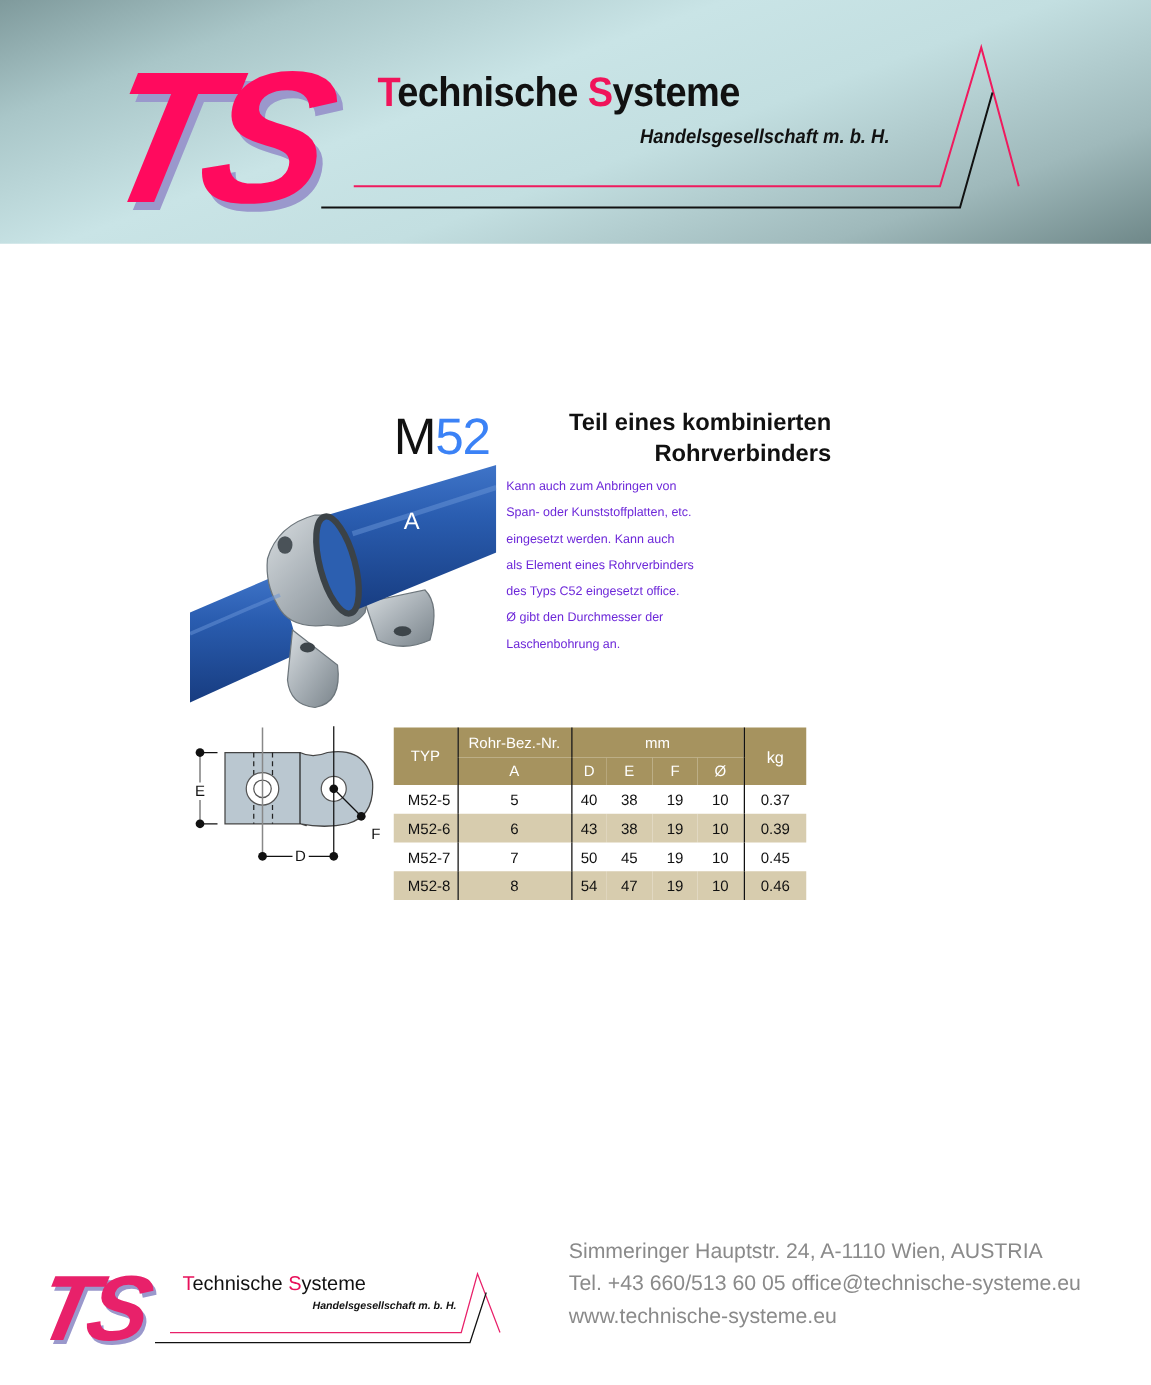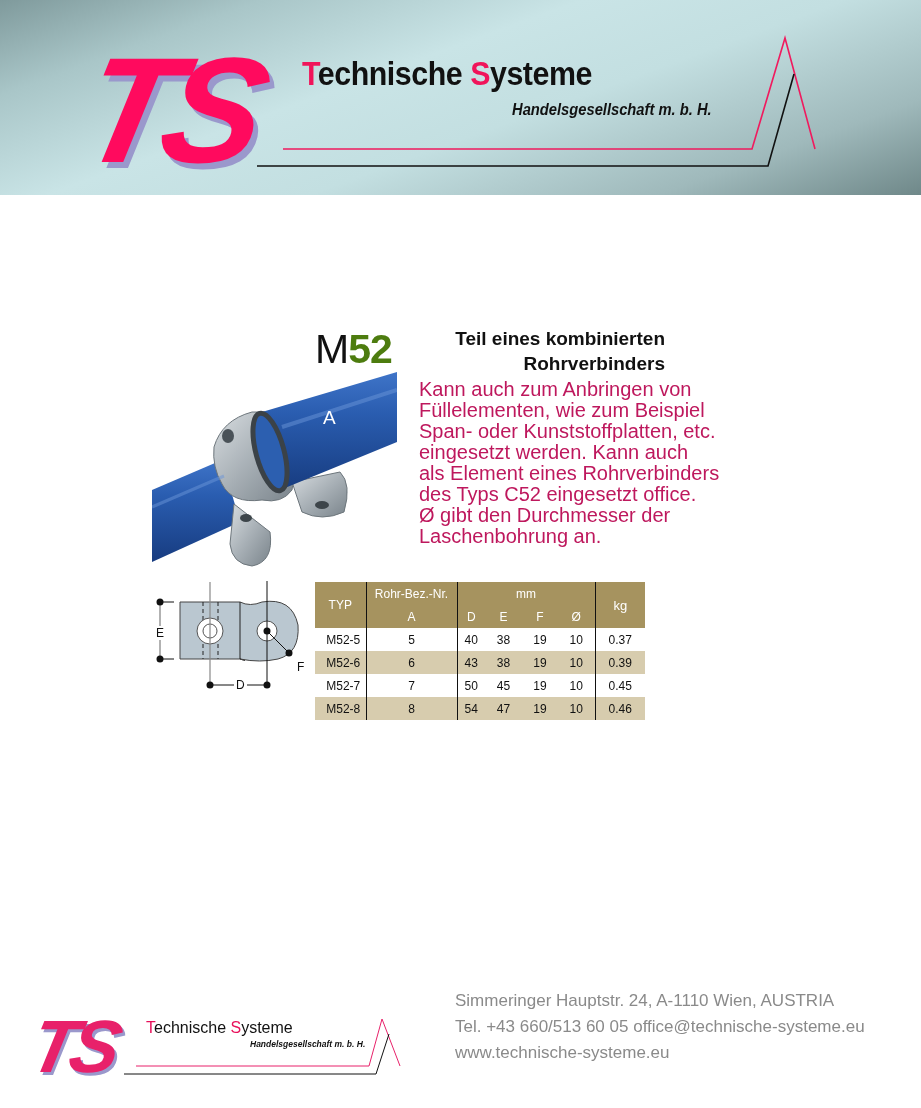--- a/index.html
+++ b/index.html
@@ -16,23 +16,23 @@
     color: #111; letter-spacing: -0.5px; transform: scaleX(0.92); transform-origin: left;
   }
   .banner-title .accent { color: #f0145a; }
   .banner-sub {
     position: absolute; left: 512px; top: 101px; font-size: 16px; font-weight: bold; font-style: italic;
     color: #111; transform: scaleX(0.92); transform-origin: left;
   }
 
   
   .prod-code { position: absolute; left: 315px; top: 327px; font-size: 41px; line-height: 44px; color: #111; letter-spacing: -1px; }
-  .prod-code .num { color: #4d7c0f; font-weight: bold; }
+  .prod-code .num { color: #3b82f6; }
   .prod-title { position: absolute; left: 405px; top: 326px; font-size: 19px; font-weight: bold; line-height: 25px; color: #111; width: 260px; text-align: right; }
-  .prod-desc { position: absolute; left: 405px; top: 379px; font-size: 20px; line-height: 21px; color: #be185d; width: 250px; margin-left: 14px; }
+  .prod-desc { position: absolute; left: 405px; top: 379px; font-size: 10px; line-height: 21px; color: #6d28d9; width: 250px; }
   .prod-desc div { white-space: nowrap; }
 
   .photo { position: absolute; left: 152px; top: 372px; width: 245px; height: 196px; }
   .photo-label { position: absolute; left: 323px; top: 407px; font-size: 19px; color: #ffffff; }
 
   
   .diagram { position: absolute; left: 150px; top: 575px; width: 160px; height: 120px; }
   .dim-label { position: absolute; font-size: 12px; color: #111; }
 
   
@@ -72,21 +72,20 @@
   <div class="banner-sub">Handelsgesellschaft m. b. H.</div>
 </div>
 
 <div class="prod-code"><span>M</span><span class="num">52</span></div>
 <div class="prod-title">
   <div>Teil eines kombinierten</div>
   <div>Rohrverbinders</div>
 </div>
 <div class="prod-desc">
   <div>Kann auch zum Anbringen von</div>
-  <div>Füllelementen, wie zum Beispiel</div>
   <div>Span- oder Kunststoffplatten, etc.</div>
   <div>eingesetzt werden. Kann auch</div>
   <div>als Element eines Rohrverbinders</div>
   <div>des Typs C52 eingesetzt office.</div>
   <div>Ø gibt den Durchmesser der</div>
   <div>Laschenbohrung an.</div>
 </div>
 
 <svg class="photo" viewBox="0 0 245 196">
   <defs>

